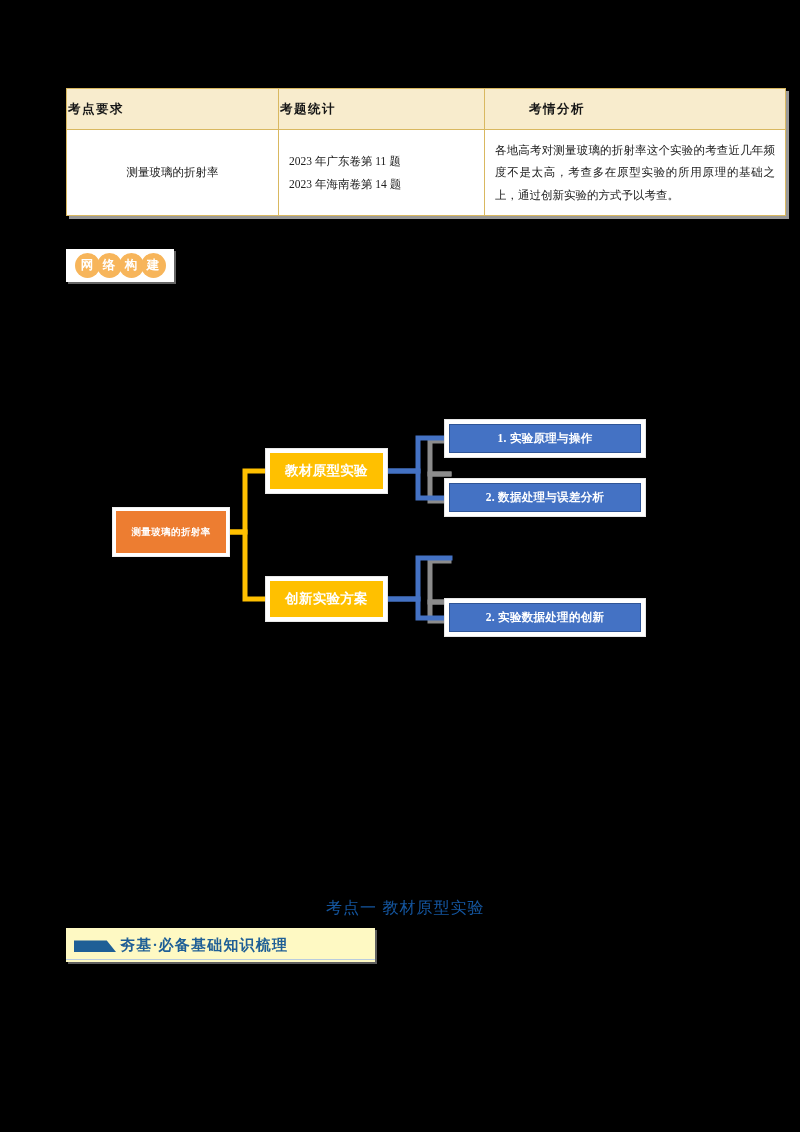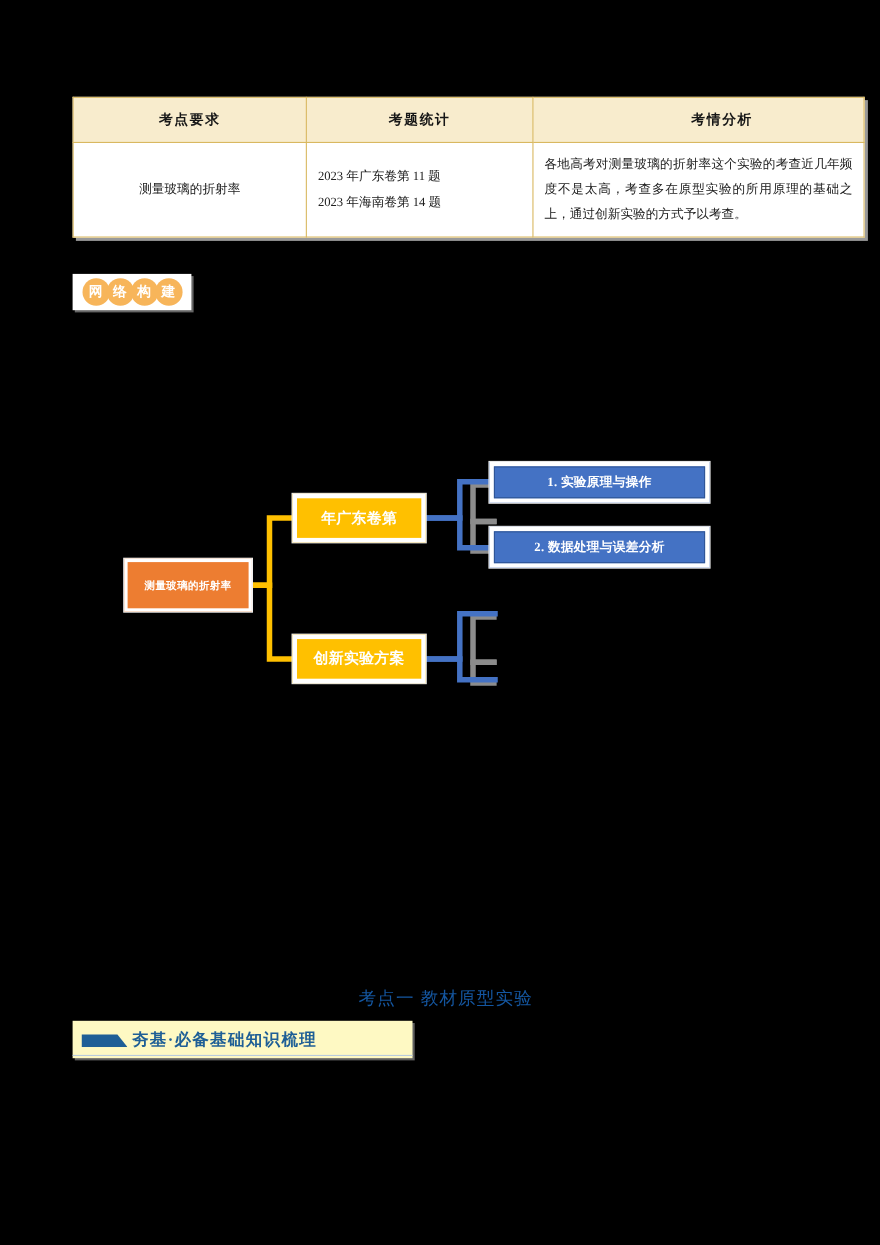--- a/index.html
+++ b/index.html
@@ -42,21 +42,21 @@
     vertical-align: middle;
   }
   .exam-table thead th {
     background: #f8eccd;
     height: 38px;
     font-family: "Liberation Serif", "DejaVu Serif", serif;
     font-weight: bold;
     font-size: 12.5px;
     color: #161616;
     letter-spacing: 1.5px;
-    text-align: center;
+    text-align: left;
   }
   .exam-table tbody td {
     background: #ffffff;
     padding: 9px 10px;
     font-size: 11.5px;
     color: #202020;
     line-height: 1.95;
   }
   .col-req   { width: 209px; text-align: center; }
   .col-stat  { width: 203px; text-align: left; }
@@ -284,25 +284,26 @@
       <g stroke="#4472C4" stroke-width="5" fill="none" stroke-linecap="square">
         <path d="M 287 56 L 318 56 L 318 23 L 350 23"></path>
         <path d="M 287 56 L 318 56 L 318 83 L 350 83"></path>
         <path d="M 287 184 L 318 184 L 318 143 L 350 143"></path>
         <path d="M 287 184 L 318 184 L 318 203 L 350 203"></path>
       </g>
     </svg>
 
     <div class="node node-root">测量玻璃的折射率</div>
 
-    <div class="node node-mid node-mid-1">年广东卷第</div>
+    <div class="node node-mid node-mid-1">教材原型实验</div>
     <div class="node node-mid node-mid-2">创新实验方案</div>
 
     <div class="node node-leaf node-leaf-1">1. 实验原理与操作</div>
     <div class="node node-leaf node-leaf-2">2. 数据处理与误差分析</div>
+    <div class="node node-leaf node-leaf-4">2. 实验数据处理的创新</div>
   </div>
 
   <div class="kaodian-heading">考点一 教材原型实验</div>
   <div class="clip-band"></div>
 
   <div class="hangji-bar">
     <span class="hangji-glyph"></span>
     <span class="hangji-text">夯基·必备基础知识梳理</span>
   </div>
   <div class="hangji-rule"></div>

